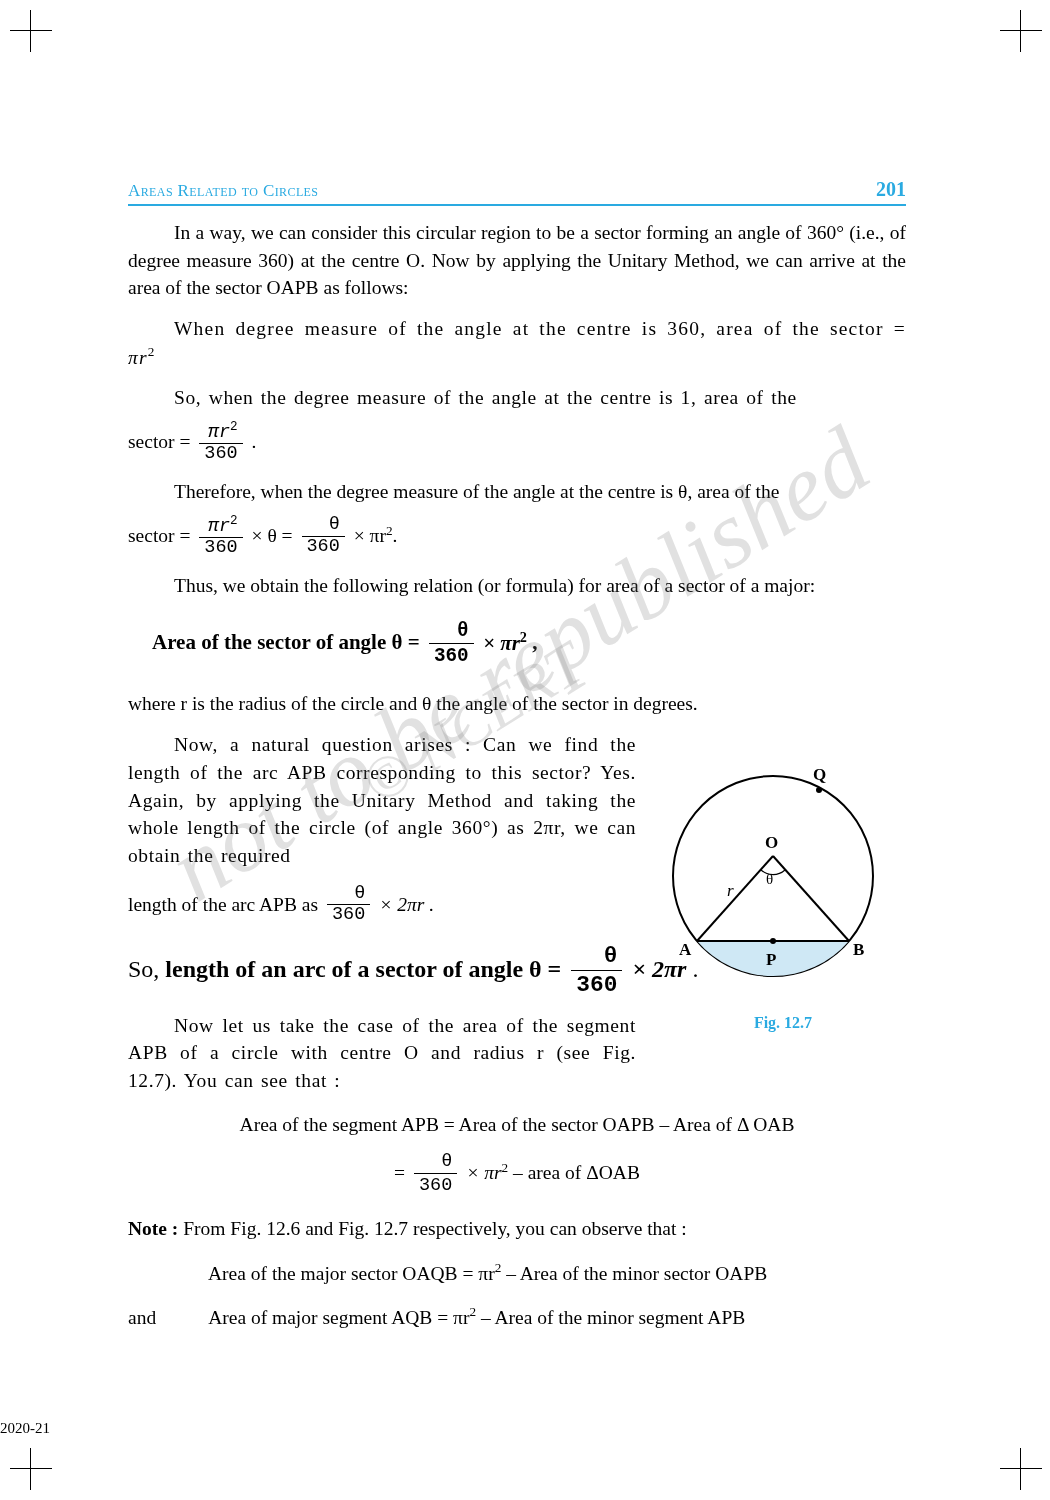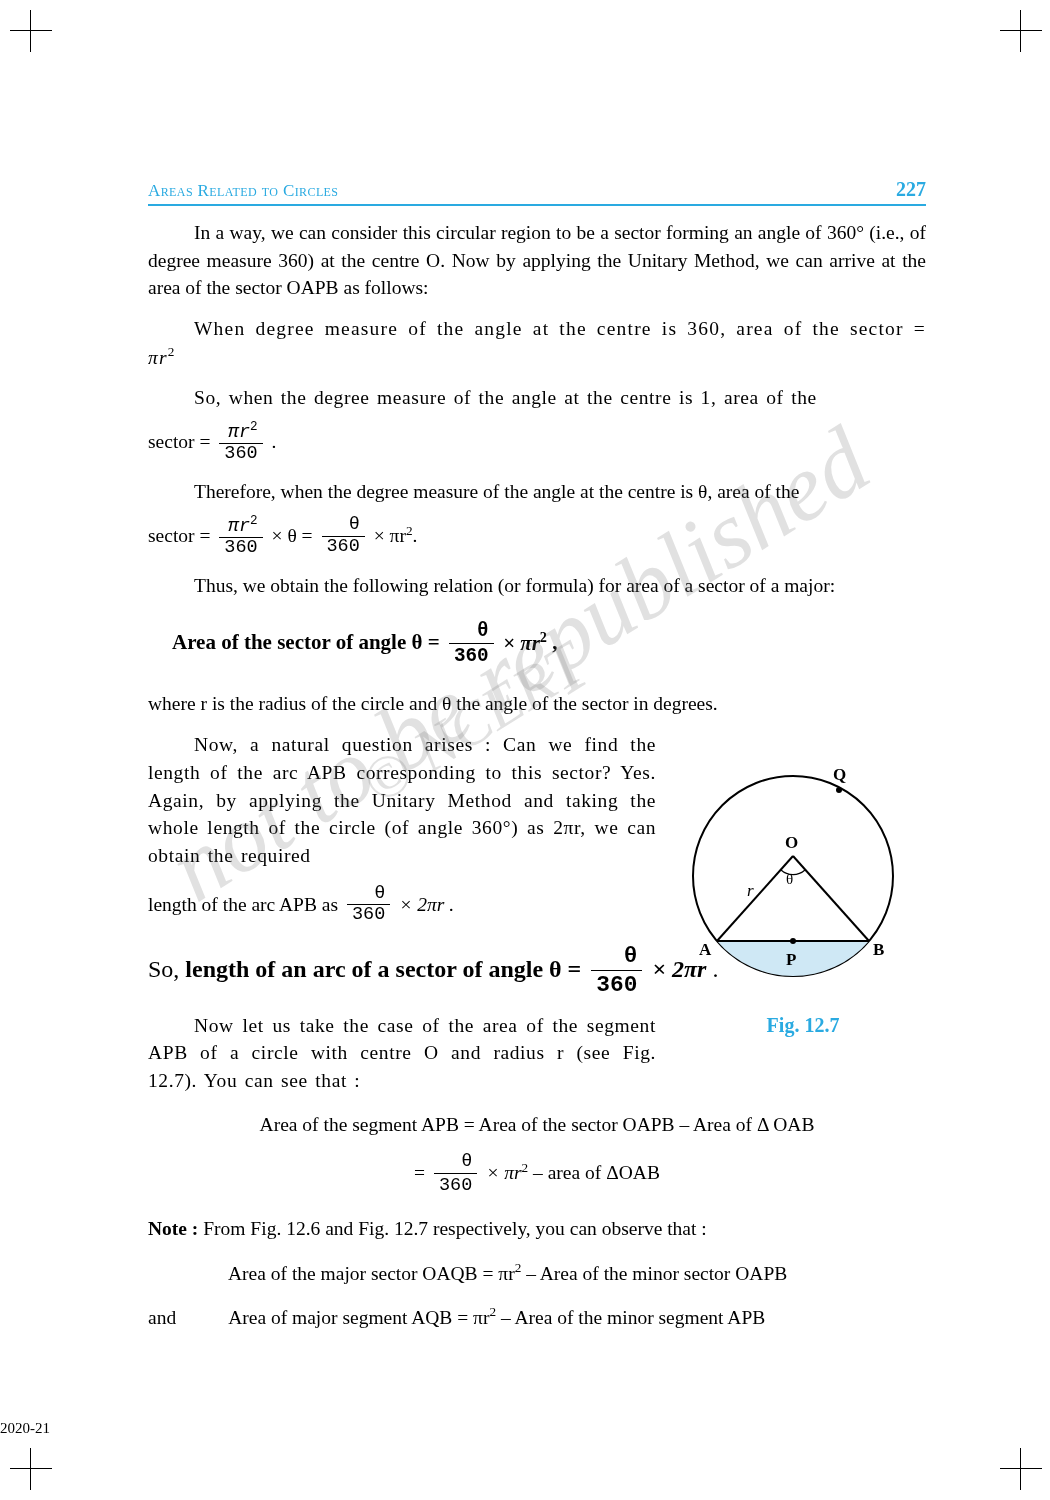--- a/index.html
+++ b/index.html
@@ -22,21 +22,21 @@
   
   .crop {
     position: absolute;
     background: #000;
   }
   .crop.v { width: 1px; height: 42px; }
   .crop.h { height: 1px; width: 42px; }
 
   .content {
     position: absolute;
-    left: 148px;
+    left: 128px;
     top: 178px;
     width: 778px;
   }
   .header-row {
     display: flex;
     align-items: baseline;
     justify-content: space-between;
     border-bottom: 2px solid #2aaae1;
     padding-bottom: 3px;
   }
@@ -108,21 +108,21 @@
   .figwrap {
     position: absolute;
     right: -12px;
     top: 580px;
     width: 270px;
     text-align: center;
   }
   .figcap {
     color: #2aaae1;
     font-weight: bold;
-    font-size: 20px;
+    font-size: 16px;
     margin-top: 2px;
   }
   .so-line {
     font-size: 24px;
     margin-top: 18px;
   }
   .footer {
     position: absolute;
     left: 0;
     right: 0;
@@ -176,21 +176,21 @@
   <div class="crop h" style="left:1000px; top:30px;"></div>
   <div class="crop v" style="left:30px; top:1448px;"></div>
   <div class="crop h" style="left:10px; top:1468px;"></div>
   <div class="crop v" style="left:1020px; top:1448px;"></div>
   <div class="crop h" style="left:1000px; top:1468px;"></div>
 
   <div class="content">
 
     <div class="header-row">
       <div class="hdr-title">Areas Related to Circles</div>
-      <div class="hdr-page">227</div>
+      <div class="hdr-page">201</div>
     </div>
 
     <p class="indent">In a way, we can consider this circular region to be a sector forming an angle of 360° (i.e., of degree measure 360) at the centre O. Now by applying the Unitary Method, we can arrive at the area of the sector OAPB as follows:</p>
 
     <p class="indent looser">
       <span>When degree measure of the angle at the centre is 360, area of the sector = </span><i>πr</i><span class="sup">2</span>
     </p>
 
     <p class="indent loose">So, when the degree measure of the angle at the centre is 1, area of the</p>
 

